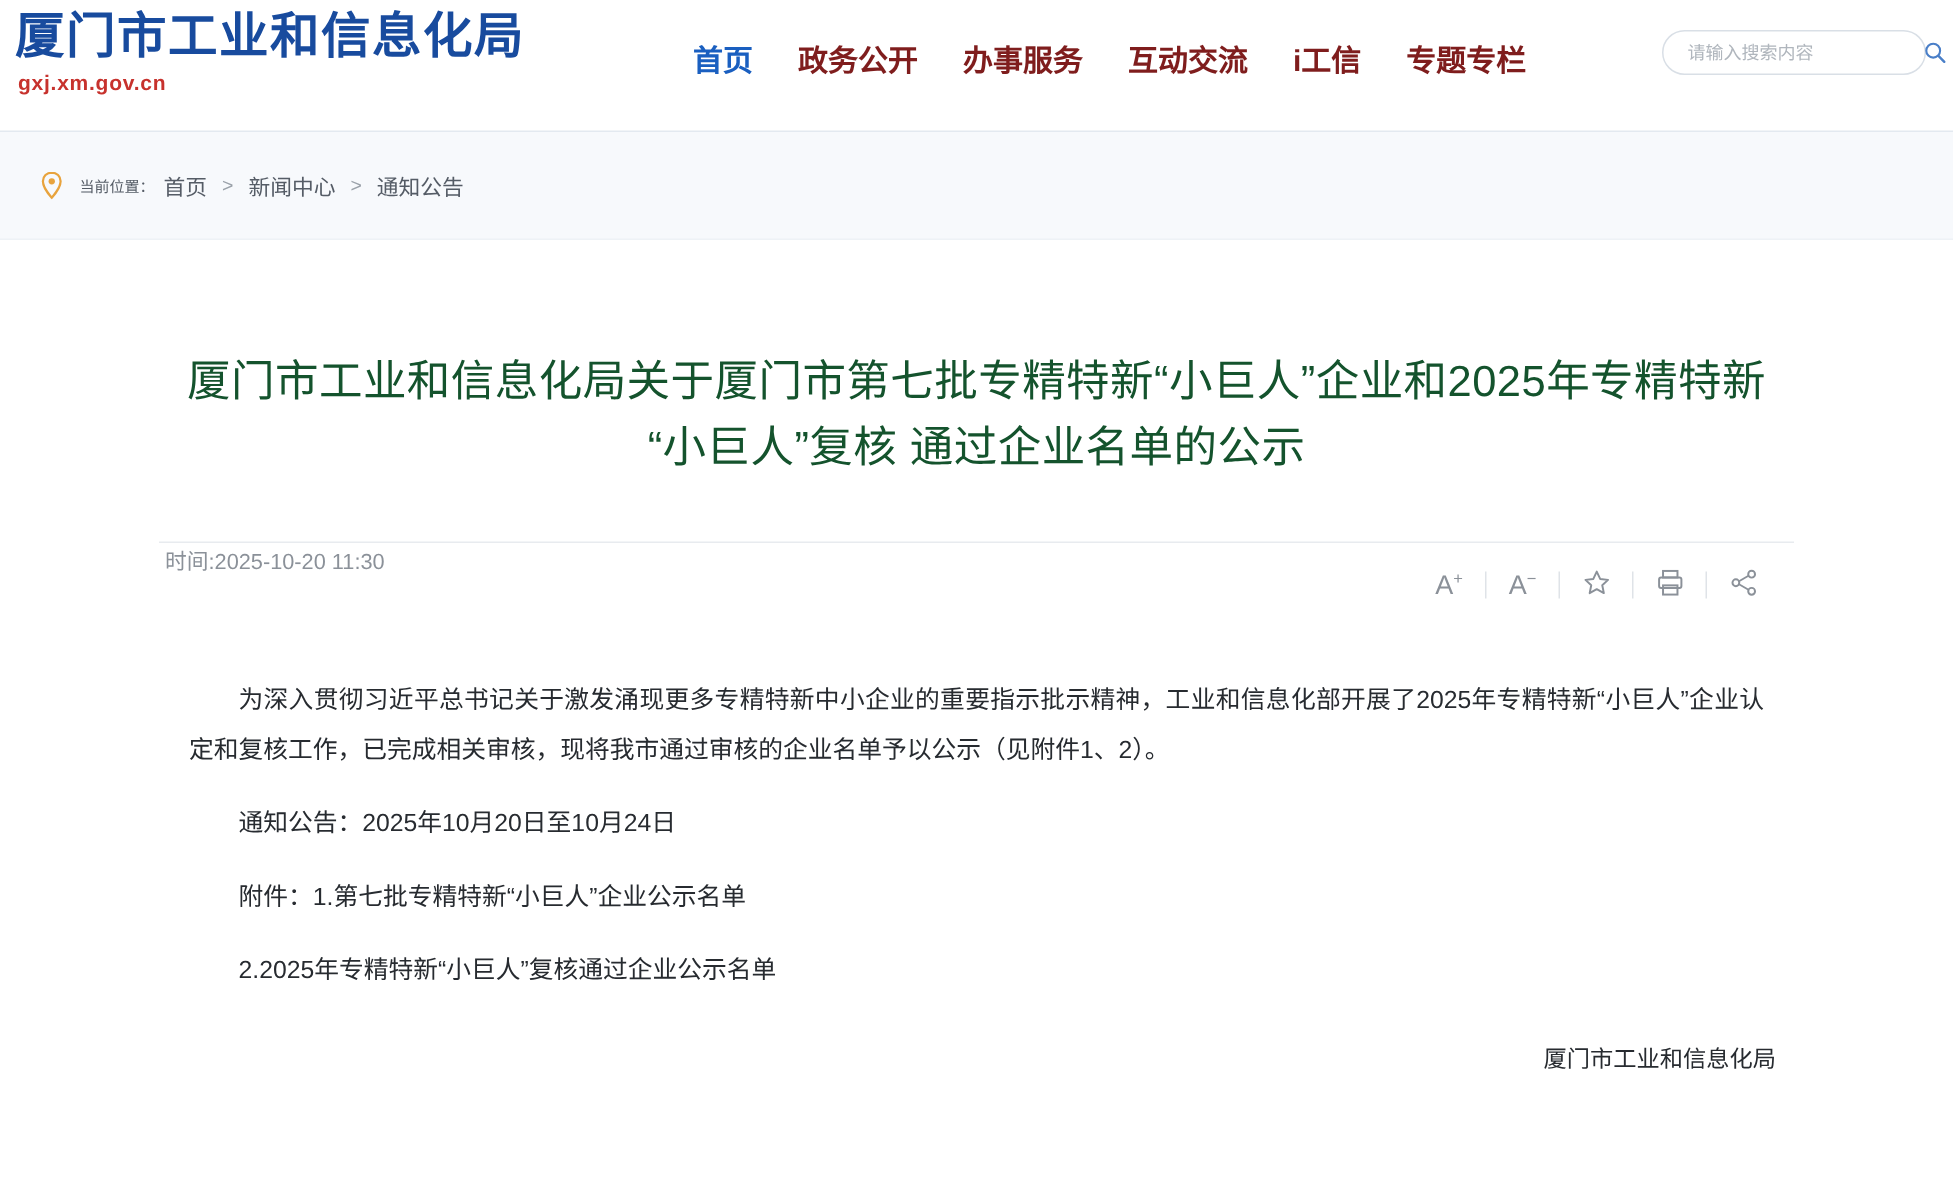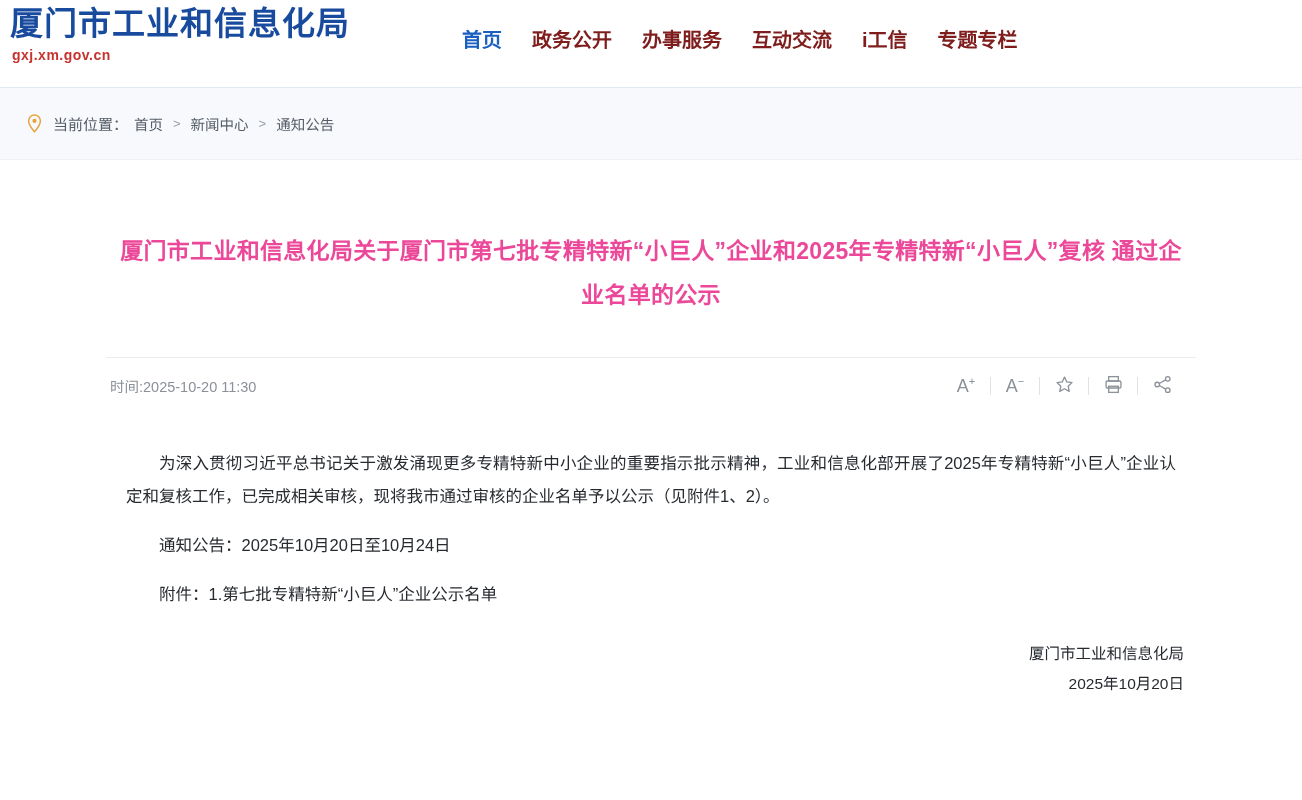--- a/index.html
+++ b/index.html
@@ -90,45 +90,44 @@
   
   .breadcrumb-bar {
     height: 72px;
     background: #f7f9fc;
     display: flex;
     align-items: center;
     padding-left: 26px;
     border-bottom: 1px solid #eef2f6;
   }
   .pin-icon { width: 17px; height: 20px; margin-right: 10px; }
-  .crumb-label { font-size: 15px; color: #555c66; margin-right: 6px; text-align: center; }
+  .crumb-label { font-size: 10px; color: #555c66; margin-right: 6px; text-align: center; }
   .crumb { font-size: 14.5px; color: #555c66; cursor: pointer; }
   .crumb-sep { font-size: 13px; color: #9aa1a9; margin: 0 10px; }
 
   
   .article {
     width: 1090px;
     margin: 0 auto;
     padding-top: 54px;
   }
   .article-title {
-    font-size: 23px;
-    font-weight: 700;
-    color: #ec4899;
+    font-size: 29px;
+    font-weight: 400;
+    color: #14532d;
     line-height: 44px;
     text-align: center;
     letter-spacing: 0.3px;
     padding: 0 10px;
   }
   .meta-row {
     margin-top: 40px;
     border-top: 1px solid #e8ebef;
     height: 56px;
     display: flex;
-    align-items: center;
     justify-content: space-between;
     padding: 0 10px 0 4px;
   }
   .meta-time { font-size: 14.5px; color: #8b9199; }
   .meta-tools { display: flex; align-items: center; gap: 0; }
   .tool {
     width: 48px;
     text-align: center;
     color: #8b9199;
     font-size: 18px;
@@ -169,20 +168,29 @@
 
   <nav class="main-nav">
     <span class="nav-item active">首页</span>
     <span class="nav-item">政务公开</span>
     <span class="nav-item">办事服务</span>
     <span class="nav-item">互动交流</span>
     <span class="nav-item">i工信</span>
     <span class="nav-item">专题专栏</span>
   </nav>
 
+  <div class="search-box">
+    <input type="text" placeholder="请输入搜索内容" style="">
+    <span class="search-icon">
+      <svg width="16" height="16" viewBox="0 0 16 16">
+        <circle cx="6.8" cy="6.8" r="4.6" fill="none" stroke="#4a7fc8" stroke-width="1.4"></circle>
+        <line x1="10.3" y1="10.3" x2="14.2" y2="14.2" stroke="#4a7fc8" stroke-width="1.6" stroke-linecap="round"></line>
+      </svg>
+    </span>
+  </div>
 </div>
 
 <div class="breadcrumb-bar">
   <span class="pin-icon">
     <svg width="17" height="20" viewBox="0 0 17 20">
       <path d="M8.5 1C5.2 1 2.6 3.6 2.6 6.8c0 4.5 5.9 11 5.9 11s5.9-6.5 5.9-11C14.4 3.6 11.8 1 8.5 1z" fill="none" stroke="#e8a33d" stroke-width="1.5"></path>
       <circle cx="8.5" cy="6.9" r="2.1" fill="#e8a33d"></circle>
     </svg>
   </span>
   <span class="crumb-label">当前位置：</span>
@@ -228,19 +236,19 @@
           <line x1="8.4" y1="13.2" x2="15.6" y2="17.3" stroke="#8b9199" stroke-width="1.4"></line>
         </svg>
       </span>
     </span>
   </div>
 
   <div class="body-text">
     <p class="indent">为深入贯彻习近平总书记关于激发涌现更多专精特新中小企业的重要指示批示精神，工业和信息化部开展了2025年专精特新“小巨人”企业认定和复核工作，已完成相关审核，现将我市通过审核的企业名单予以公示（见附件1、2）。</p>
     <p style="text-indent:2em;">通知公告：2025年10月20日至10月24日</p>
     <p style="text-indent:2em;">附件：1.第七批专精特新“小巨人”企业公示名单</p>
+    <p style="text-indent:2em;">2.2025年专精特新“小巨人”复核通过企业公示名单</p>
   </div>
 
   <div class="signature">
     <div>厦门市工业和信息化局</div>
-    <div>2025年10月20日</div>
   </div>
 </div>
 
 </body></html>

